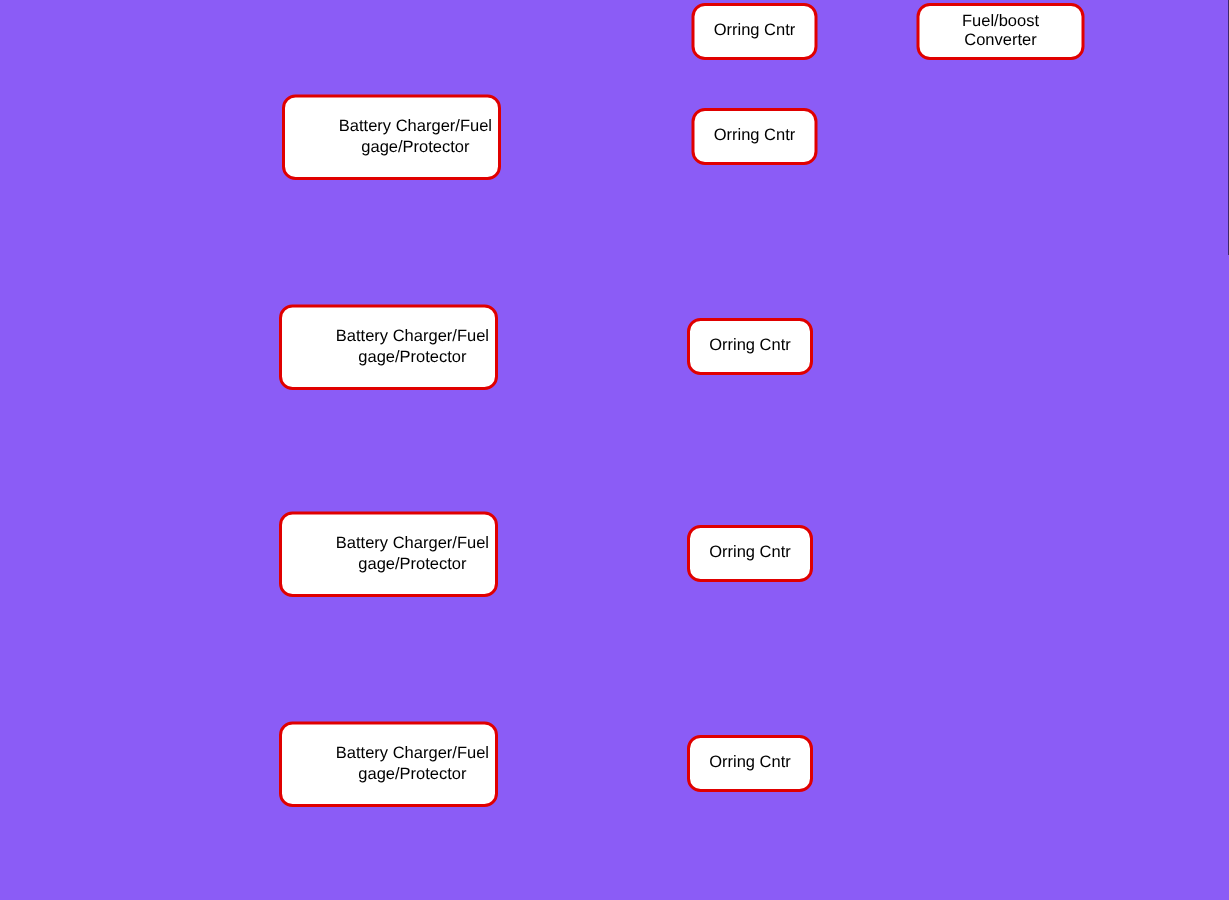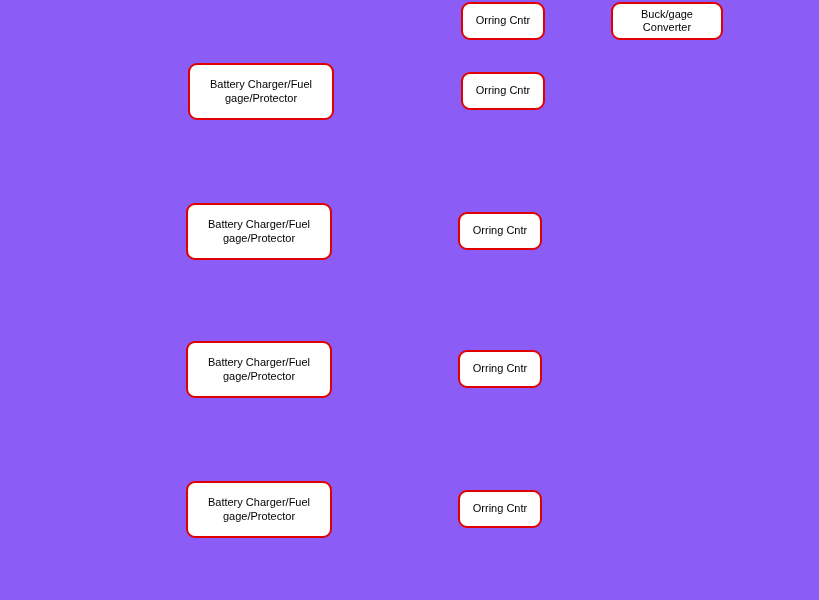--- a/index.html
+++ b/index.html
@@ -29,39 +29,40 @@
     line-height: 1.2;
     padding: 2px 4px;
     box-shadow: 1px 1px 0 rgba(0,0,0,0.0);
   }
   .node .label {
     display: block;
     white-space: pre-line;
   }
   .node.battery {
     font-size: 11px;
+    justify-content: flex-end;
   }
   .node.orring {
     font-size: 11px;
   }
   .node.buck {
     font-size: 11px;
   }
 </style>
 </head>
 <body>
 
 <div id="canvas">
 
   <div class="node orring" style="left:461px; top:2px; width:84px; height:38px;">
     <span class="label">Orring Cntr</span>
   </div>
 
   <div class="node buck" style="left:611px; top:2px; width:112px; height:38px;">
-    <span class="label">Buck/gage
+    <span class="label">Fuel/boost
 Converter</span>
   </div>
 
   <div class="node battery" style="left:188px; top:63px; width:146px; height:57px;">
     <span class="label">Battery  Charger/Fuel
 gage/Protector</span>
   </div>
 
   <div class="node orring" style="left:461px; top:72px; width:84px; height:38px;">
     <span class="label">Orring Cntr</span>

